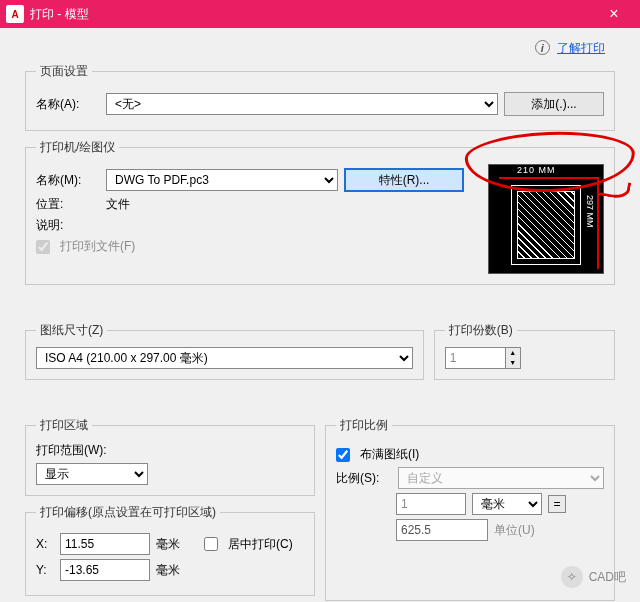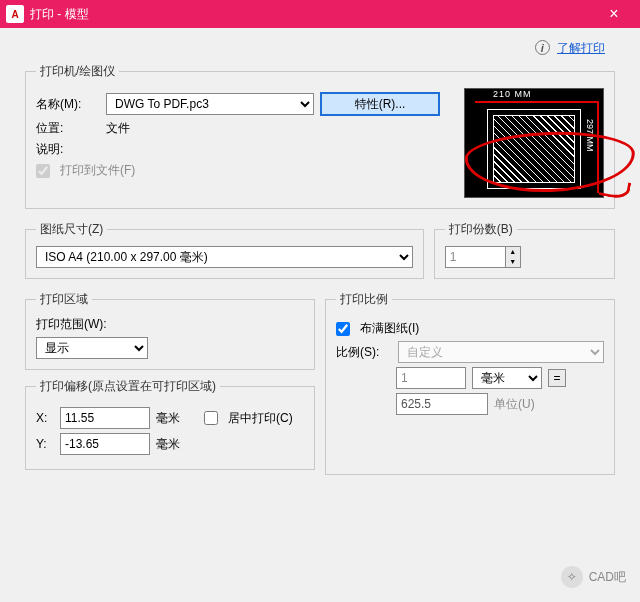--- a/index.html
+++ b/index.html
@@ -14,31 +14,31 @@
   .helprow a { color: #1a5fd6; text-decoration: underline; cursor: pointer; }
   fieldset { border: 1px solid #c8c8c8; margin: 4px 0 8px; padding: 8px 10px 10px; }
   legend { padding: 0 4px; color: #333; }
   .row { display: flex; align-items: center; margin: 4px 0; gap: 6px; }
   label.fld { width: 64px; flex: none; }
   select, input[type=text] { border: 1px solid #888; background: #fff; height: 22px; padding: 1px 4px; }
   select { padding-right: 16px; }
   button.winbtn { background: #e7e7e7; border: 1px solid #999; height: 24px; padding: 0 10px; cursor: pointer; min-width: 100px;}
   .props-btn { border: 2px solid #1e6fd6; background: #cfe6ff; min-width: 120px; height: 24px; cursor: pointer;}
   .disabled { color: #8a8a8a; }
-  .preview { width: 140px; height: 110px; background: #000; position: relative; border: 1px solid #555; flex:none;}
+  .preview { width: 116px; height: 110px; background: #000; position: relative; border: 1px solid #555; flex:none;}
   .preview .redv { position: absolute; right: 4px; top: 12px; bottom: 4px; width: 2px; background: #d00;}
   .preview .redh { position: absolute; left: 10px; right: 4px; top: 12px; height: 2px; background: #d00;}
   .preview .txt-top { position: absolute; top: 0; left: 28px; color: #fff; font-size: 9px; letter-spacing: 1px;}
   .preview .txt-right { position: absolute; right: 8px; top: 30px; color: #fff; font-size: 9px; writing-mode: vertical-rl;}
   .preview .rect { position: absolute; left: 22px; top: 20px; right: 22px; bottom: 8px; border: 1px solid #fff;}
   .preview .hatch { position: absolute; inset: 5px; background: repeating-linear-gradient(45deg, transparent 0 4px, #fff 4px 5px); border:1px solid #fff;}
   .annot-circle { position: absolute; border: 3px solid #d00; border-radius: 50% 50% 50% 50% / 40% 40% 60% 60%; width: 170px; height: 60px; left: 465px; top: 132px; pointer-events:none; transform: rotate(-2deg);}
   .annot-tail  { position: absolute; border-bottom: 3px solid #d00; border-right: 3px solid #d00; width: 30px; height: 18px; left: 600px; top: 180px; border-radius: 0 0 60% 0; transform: rotate(10deg); pointer-events:none;}
   .cols { display: flex; gap: 10px; }
-  .col { flex: 1; }
+  .col { flex: 1; margin-top: 25px; }
   .spinner { display:flex; }
   .spinner input { width: 60px; border-right: none;}
   .spinner .btns { display:flex; flex-direction:column; border:1px solid #888;}
   .spinner .btns span { font-size:7px; line-height:10px; width:14px; text-align:center; background:#eaeaea; cursor:pointer;}
   .unit-sel { width: 70px; }
   .equals { border:1px solid #888; width:18px; height:18px; text-align:center; line-height:16px; cursor:pointer; background:#eaeaea;}
   .wm { position:absolute; right:14px; bottom:14px; display:flex; align-items:center; gap:6px; color:#888; font-size:12px;}
   .wm .circ { width:22px; height:22px; border-radius:50%; background:#ddd; display:flex; align-items:center; justify-content:center; color:#888;}
   input[type=checkbox] { width:14px; height:14px; margin:0 4px 0 0; vertical-align:middle;}
 </style>
@@ -50,20 +50,30 @@
   <div class="title">打印 - 模型</div>
   <div class="close">×</div>
 </div>
 
 <div class="body">
   <div class="helprow">
     <span class="info-icon">i</span>
     <a>了解打印</a>
   </div>
 
+  <fieldset>
+    <legend>页面设置</legend>
+    <div class="row">
+      <label class="fld">名称(A):</label>
+      <select style="flex:1">
+        <option>&lt;无&gt;</option>
+      </select>
+      <button class="winbtn">添加(.)...</button>
+    </div>
+  </fieldset>
 
   <fieldset>
     <legend>打印机/绘图仪</legend>
     <div style="display:flex; gap:24px;">
       <div style="flex:1">
         <div class="row">
           <label class="fld">名称(M):</label>
           <select style="flex:1">
             <option>DWG To PDF.pc3</option>
           </select>

